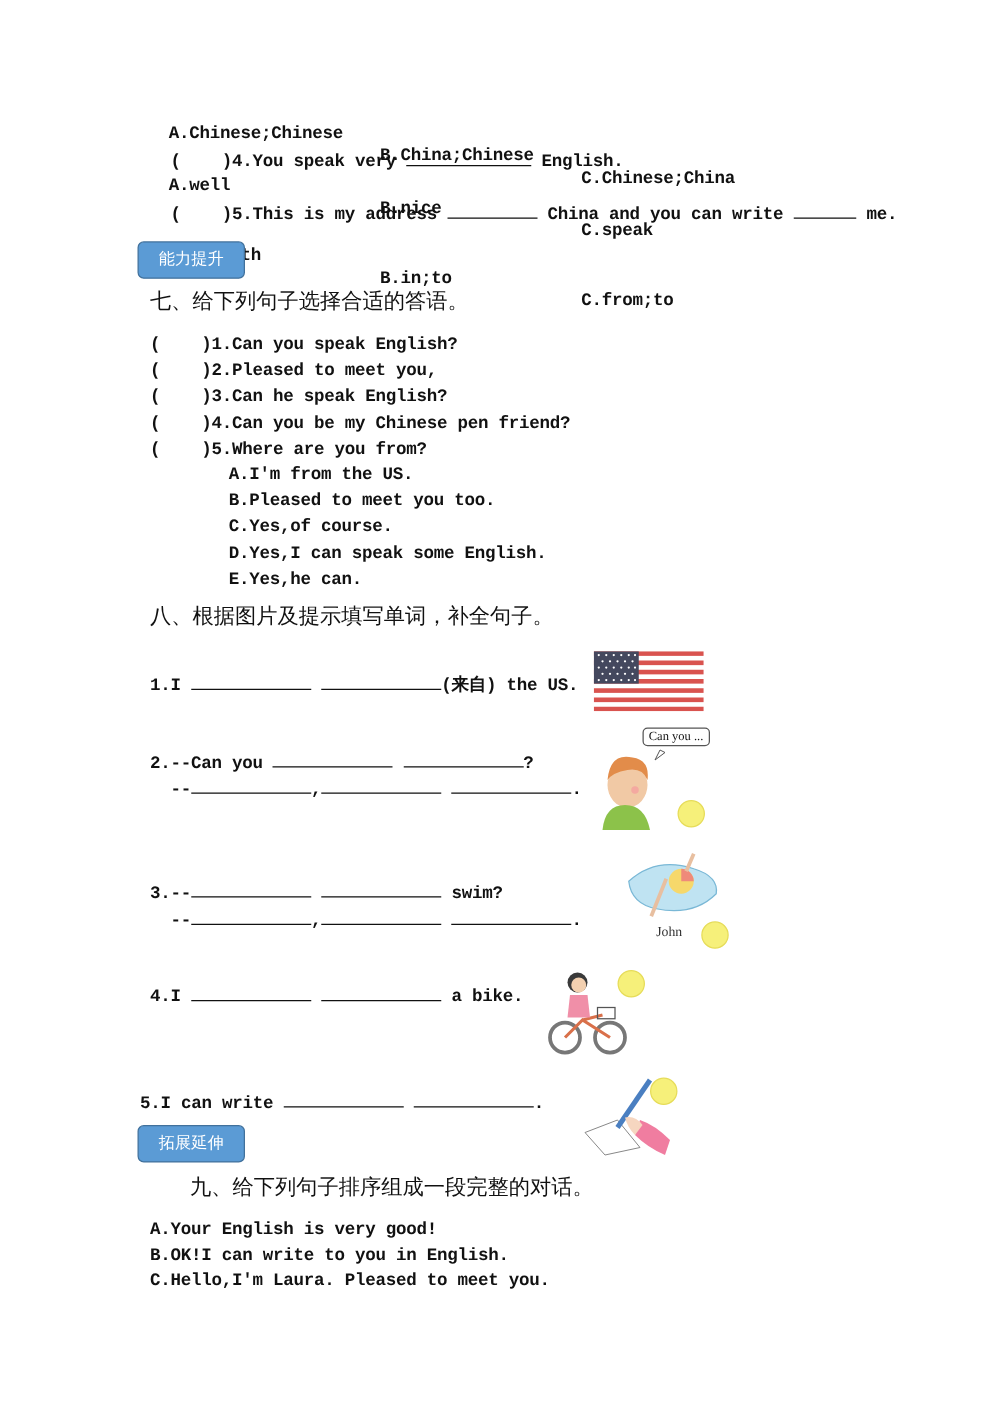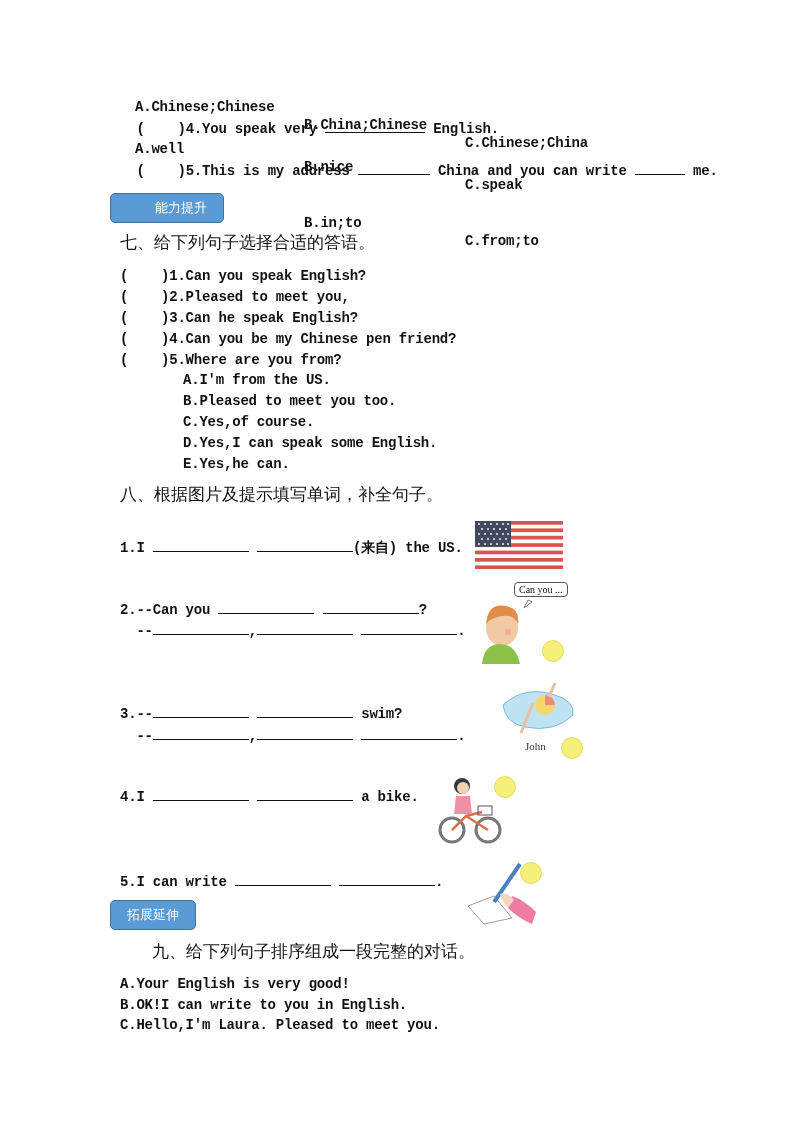--- a/index.html
+++ b/index.html
@@ -1,21 +1,21 @@
 <!DOCTYPE html>
 <html><head>
 <meta charset="utf-8">
 <style>
   html, body { margin: 0; padding: 0; background: #ffffff; }
   body { width: 794px; height: 1123px; position: relative; overflow: hidden;
          font-family: "DejaVu Serif", "Liberation Serif", serif; color: #111; }
   .line { position: absolute; font-family: "Liberation Mono", "DejaVu Sans Mono", monospace;
           font-size: 14px; font-weight: bold; white-space: pre; line-height: 18px; letter-spacing: -0.2px; }
   .opt { position: absolute; }
-  .heading { position: absolute; left: 120px; font-family: Liberation Sans, sans-serif;
+  .heading { position: absolute; left: 120px; font-family: Liberation Mono, monospace;
              font-size: 17px; white-space: nowrap; line-height: 22px; }
   .tag { position: absolute; left: 110px; width: 84px; height: 28px; background: #5b9bd5;
          border: 1px solid #41719c; border-radius: 5px; color: #fff;
          font-family: "DejaVu Sans", "Liberation Sans", sans-serif; font-size: 13px;
          text-align: center; line-height: 28px; }
   .blank { display: inline-block; border-bottom: 1px solid #111; height: 13px; vertical-align: baseline; }
   .pic { position: absolute; }
   .sun { position: absolute; width: 20px; height: 20px; border-radius: 50%; background: #f6f07a;
          border: 1px solid #e6dc58; }
   .bubble { position: absolute; border: 1px solid #555; border-radius: 4px; background: #fff;
@@ -42,21 +42,21 @@
 
 <div class="line" style="top:143px;left:120px;">
   <span>(    )</span><span>5.This is my address </span><span class="blank" style="width:72px"></span><span> China and you can write </span><span class="blank" style="width:50px"></span><span> me.</span>
 </div>
 <div class="line" style="top:178px;left:135px;width:560px;text-align:right;">
   <span class="opt" style="left:0">A.in;with</span>
   <span class="opt" style="left:169px">B.in;to</span>
   <span class="opt" style="left:330px">C.from;to</span>
 </div>
 
-<div class="tag" style="top:193px;padding-left:28px;">能力提升</div>
+<div class="tag" style="top:193px;">能力提升</div>
 
 <div class="heading" style="top:232px;">七、给下列句子选择合适的答语。</div>
 
 <div class="line" style="top:267px;left:120px;"><span>(    )</span><span>1.Can you speak English?</span></div>
 <div class="line" style="top:288px;left:120px;"><span>(    )</span><span>2.Pleased to meet you,</span></div>
 <div class="line" style="top:309px;left:120px;"><span>(    )</span><span>3.Can he speak English?</span></div>
 <div class="line" style="top:330px;left:120px;"><span>(    )</span><span>4.Can you be my Chinese pen friend?</span></div>
 <div class="line" style="top:351px;left:120px;"><span>(    )</span><span>5.Where are you from?</span></div>
 
 <div class="line" style="top:371px;left:183px;">A.I'm from the US.</div>
@@ -151,21 +151,21 @@
     <circle cx="52" cy="58" r="12" fill="none" stroke="#777" stroke-width="3"></circle>
     <path d="M16 58 L30 44 L52 58 M30 44 L46 40" stroke="#d9704a" stroke-width="2.5" fill="none"></path>
     <rect x="42" y="34" width="14" height="9" fill="none" stroke="#555" stroke-width="1"></rect>
     <circle cx="26" cy="14" r="8" fill="#3a3a3a"></circle>
     <circle cx="27" cy="16" r="6" fill="#f3d0b0"></circle>
     <path d="M20 24 L34 24 L36 42 L18 42 Z" fill="#f08fa8"></path>
   </svg>
   <div class="sun" style="left:58px;top:4px;"></div>
 </div>
 
-<div class="line" style="top:872px;left:120px;"><span>5.I can write </span><span class="blank" style="width:96px"></span> <span class="blank" style="width:96px"></span><span>.</span></div>
+<div class="line" style="top:872px;left:112px;"><span>5.I can write </span><span class="blank" style="width:96px"></span> <span class="blank" style="width:96px"></span><span>.</span></div>
 
 <div class="pic" style="left:464px;top:856px;width:80px;height:70px;">
   <svg width="80" height="70" viewBox="0 0 80 70" style="position:absolute;left:0;top:0;">
     <path d="M4 50 L30 40 L48 62 L20 68 Z" fill="#fff" stroke="#888" stroke-width="0.8"></path>
     <path d="M30 46 L56 8" stroke="#4a7fc1" stroke-width="4"></path>
     <path d="M48 40 Q60 44 72 56 L68 68 Q54 62 44 52 Z" fill="#f07da0"></path>
     <path d="M36 38 Q44 36 50 44 L44 52 Q38 46 36 38 Z" fill="#f6d6c0"></path>
   </svg>
   <div class="sun" style="left:56px;top:6px;"></div>
 </div>

